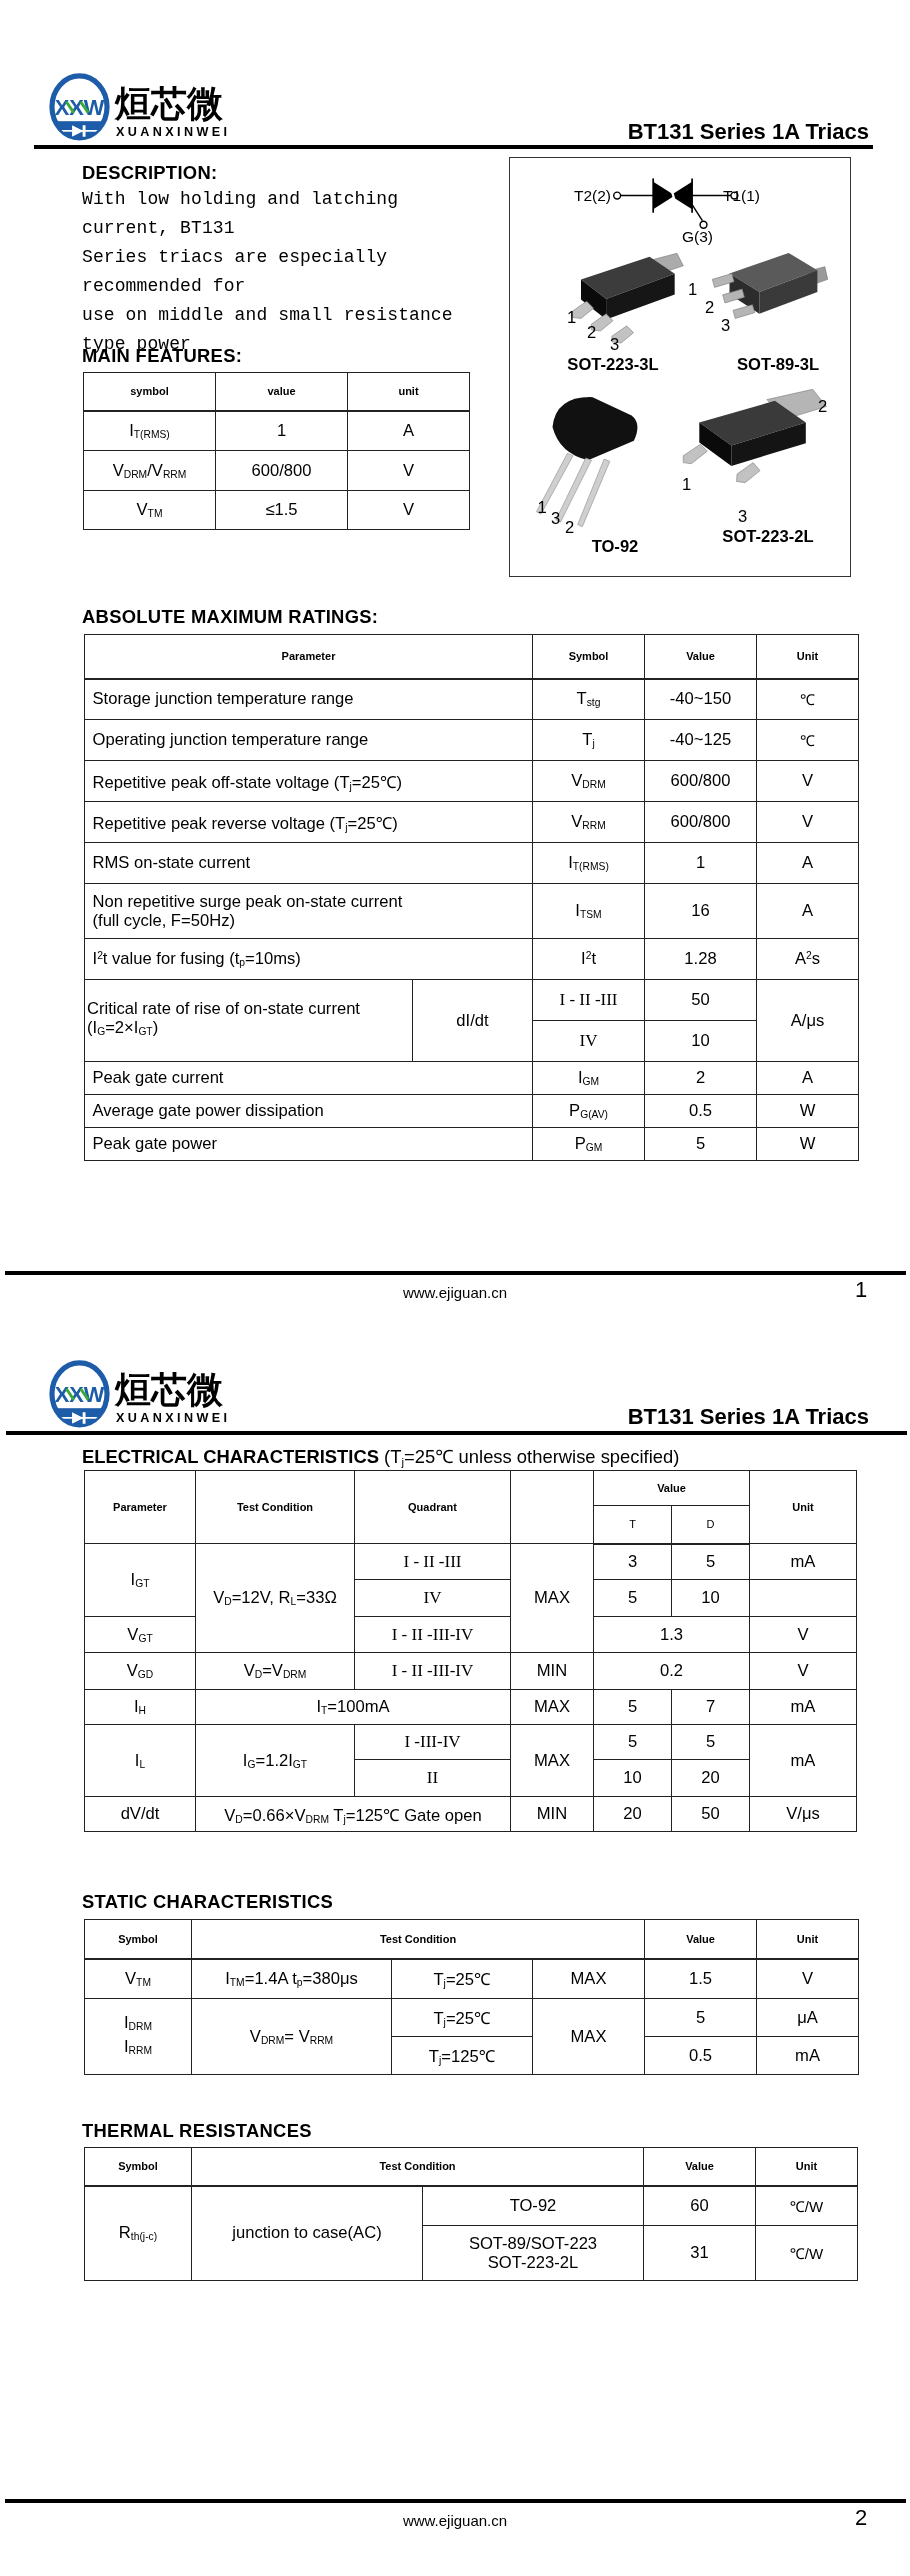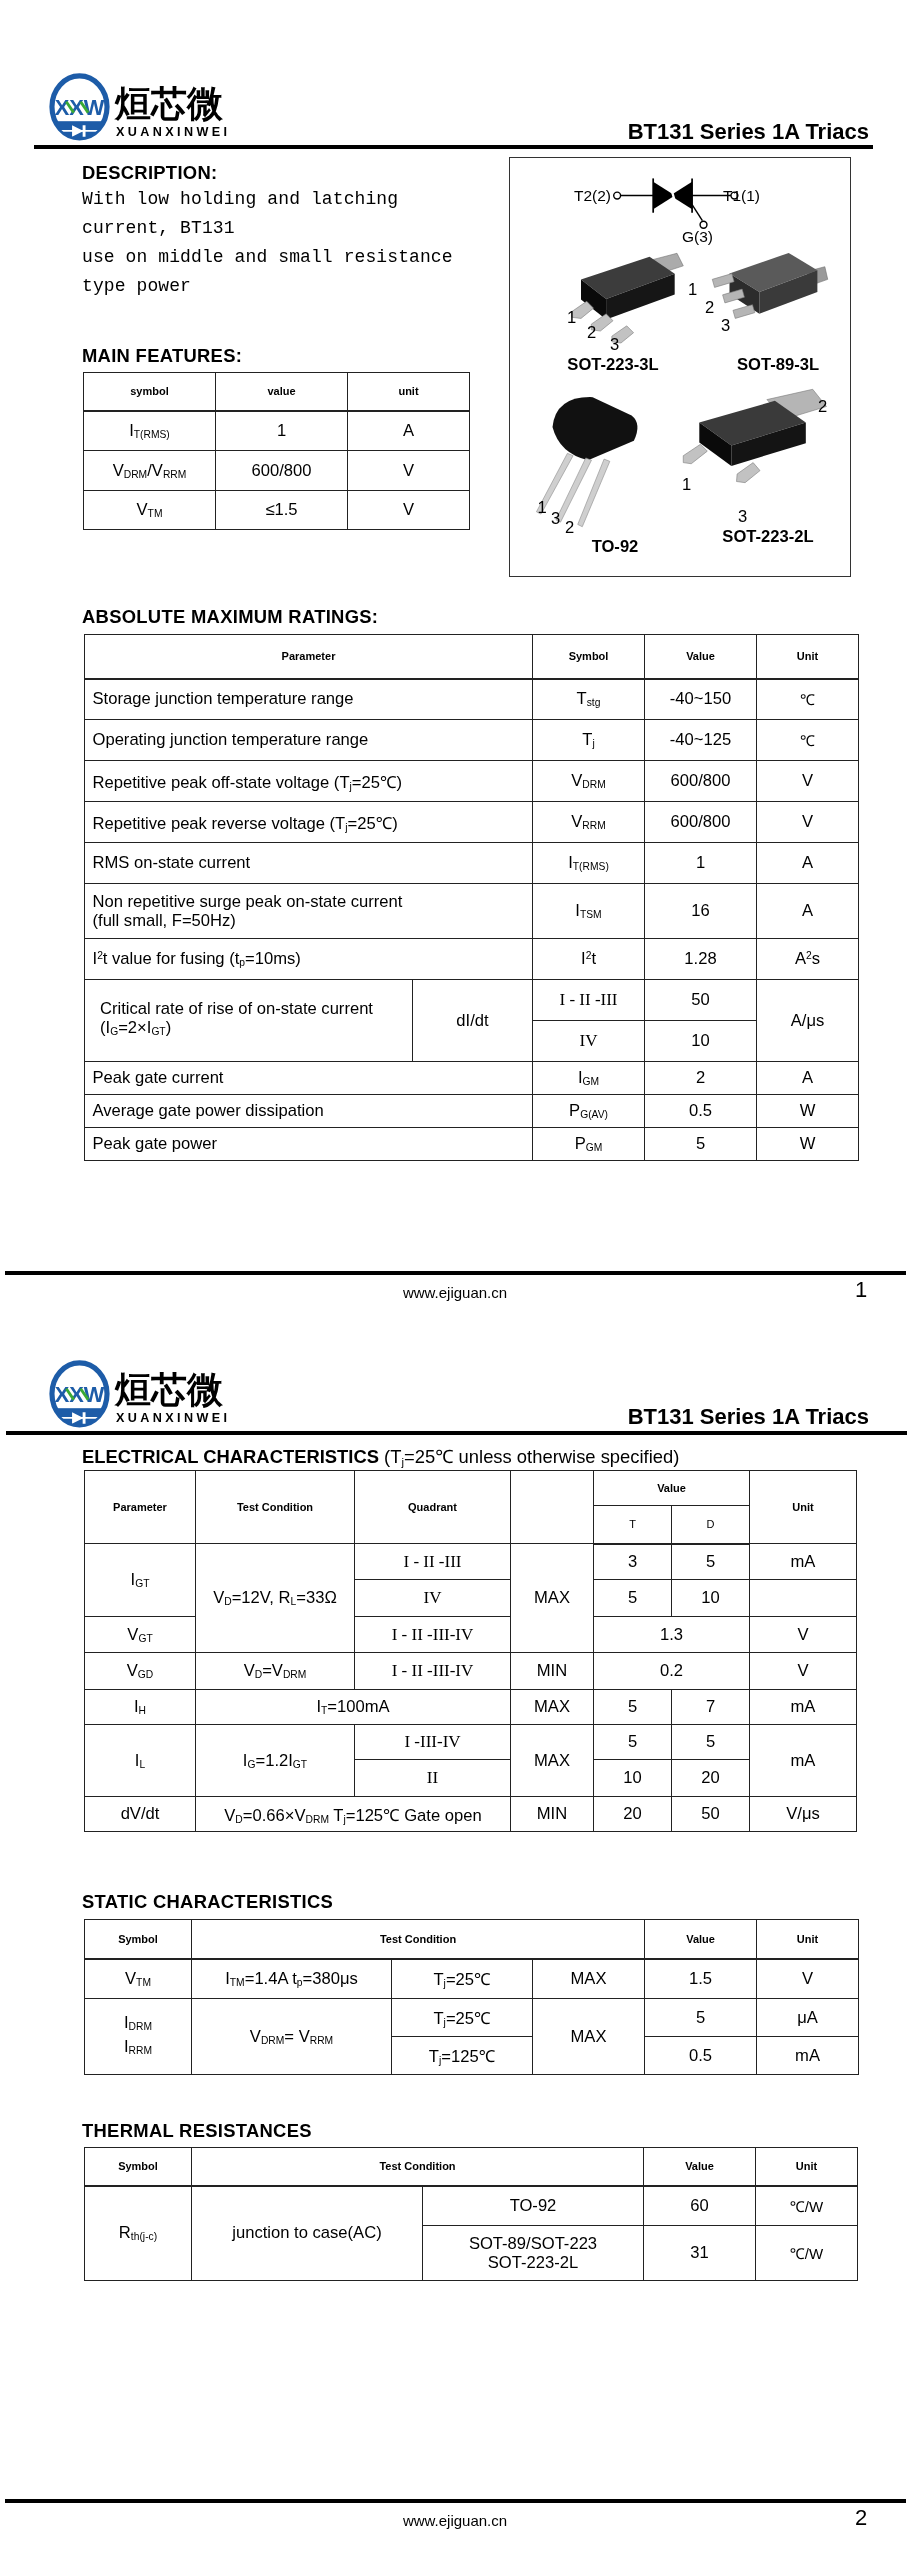--- a/index.html
+++ b/index.html
@@ -49,20 +49,21 @@
 </svg>
 <div class="abs logo-cn" style="left:115px;top:86px">烜芯微</div>
 <div class="abs logo-en" style="left:116px;top:125px">XUANXINWEI</div>
 
 <div class="abs doc-title" style="left:516px;top:119px;width:353px">BT131 Series 1A Triacs</div>
 <div class="rule" style="left:34px;top:145px;width:839px"></div>
 
 <div class="abs heading" style="left:82px;top:162px">DESCRIPTION:</div>
 <div class="abs para" style="left:82px;top:185px;width:402px">
   <div>With low holding and latching current, BT131</div>
+  <div>Series triacs are especially recommended for</div>
   <div>use on middle and small resistance type power</div>
 </div>
 
 <div class="abs heading" style="left:82px;top:345px">MAIN FEATURES:</div>
 <table class="abs" style="left:83px;top:372px;width:386px">
   <colgroup>
       <col style="width:132px">
       <col style="width:132px">
       <col style="width:122px">
     </colgroup>
@@ -204,34 +205,34 @@
   </tr>
   <tr style="height:41px">
     <td colspan="2" class="pleft"><span>RMS on-state current</span></td>
     <td><span>I</span><span class="sub">T(RMS)</span></td>
     <td>1</td>
     <td>A</td>
   </tr>
   <tr style="height:55px">
     <td colspan="2" class="pleft two-line">
       <div><span>Non repetitive surge peak on-state current</span></div>
-      <div><span>(full small, F=50Hz)</span></div>
+      <div><span>(full cycle, F=50Hz)</span></div>
     </td>
     <td><span>I</span><span class="sub">TSM</span></td>
     <td>16</td>
     <td>A</td>
   </tr>
   <tr style="height:41px">
     <td colspan="2" class="pleft"><span>I</span><span class="sup">2</span><span>t value for fusing (t</span><span class="sub">p</span><span>=10ms)</span></td>
     <td><span>I</span><span class="sup">2</span><span>t</span></td>
     <td>1.28</td>
     <td><span>A</span><span class="sup">2</span><span>s</span></td>
   </tr>
   <tr style="height:41px">
-    <td rowspan="2" class="pleft two-line" style="padding-left:15px">
+    <td rowspan="2" class="pleft two-line" style="padding-left:2px">
       <div><span>Critical rate of rise of on-state current</span></div>
       <div><span>(I</span><span class="sub">G</span><span>=2×I</span><span class="sub">GT</span><span>)</span></div>
     </td>
     <td rowspan="2">dI/dt</td>
     <td class="serif">I - II -III</td>
     <td>50</td>
     <td rowspan="2">A/μs</td>
   </tr>
   <tr style="height:41px">
     <td class="serif">IV</td>

